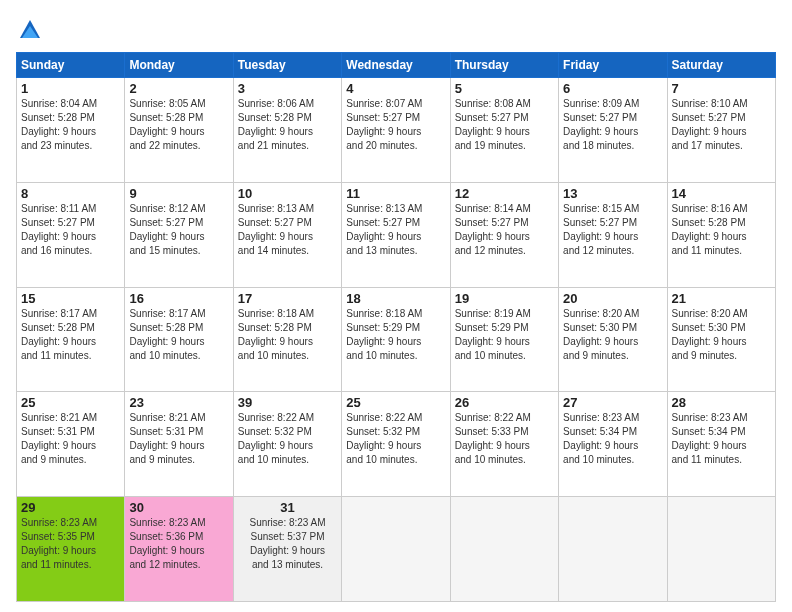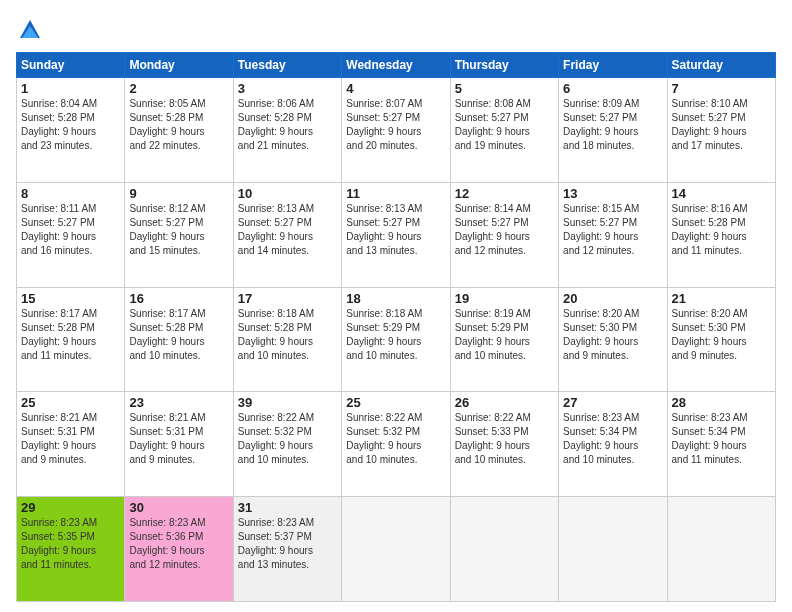--- a/index.html
+++ b/index.html
@@ -258,21 +258,21 @@
         </tr>
         <tr>
           <td style="background: #84cc16;">
             <span class="day-num">29</span>
             <div class="cell-text">Sunrise: 8:23 AM<br>Sunset: 5:35 PM<br>Daylight: 9 hours<br>and 11 minutes.</div>
           </td>
           <td style="background: #f9a8d4;">
             <span class="day-num">30</span>
             <div class="cell-text">Sunrise: 8:23 AM<br>Sunset: 5:36 PM<br>Daylight: 9 hours<br>and 12 minutes.</div>
           </td>
-          <td style="background: rgb(240, 240, 240);">
+          <td style="background: rgb(240, 240, 240); text-align: center;">
             <span class="day-num">31</span>
             <div class="cell-text">Sunrise: 8:23 AM<br>Sunset: 5:37 PM<br>Daylight: 9 hours<br>and 13 minutes.</div>
           </td>
           <td class="empty-cell" style="background: rgb(245, 245, 245);"></td>
           <td class="empty-cell" style="background: rgb(245, 245, 245);"></td>
           <td class="empty-cell" style="background: rgb(245, 245, 245);"></td>
           <td class="empty-cell" style="background: rgb(245, 245, 245);"></td>
         </tr>
       </tbody>
   </table>

